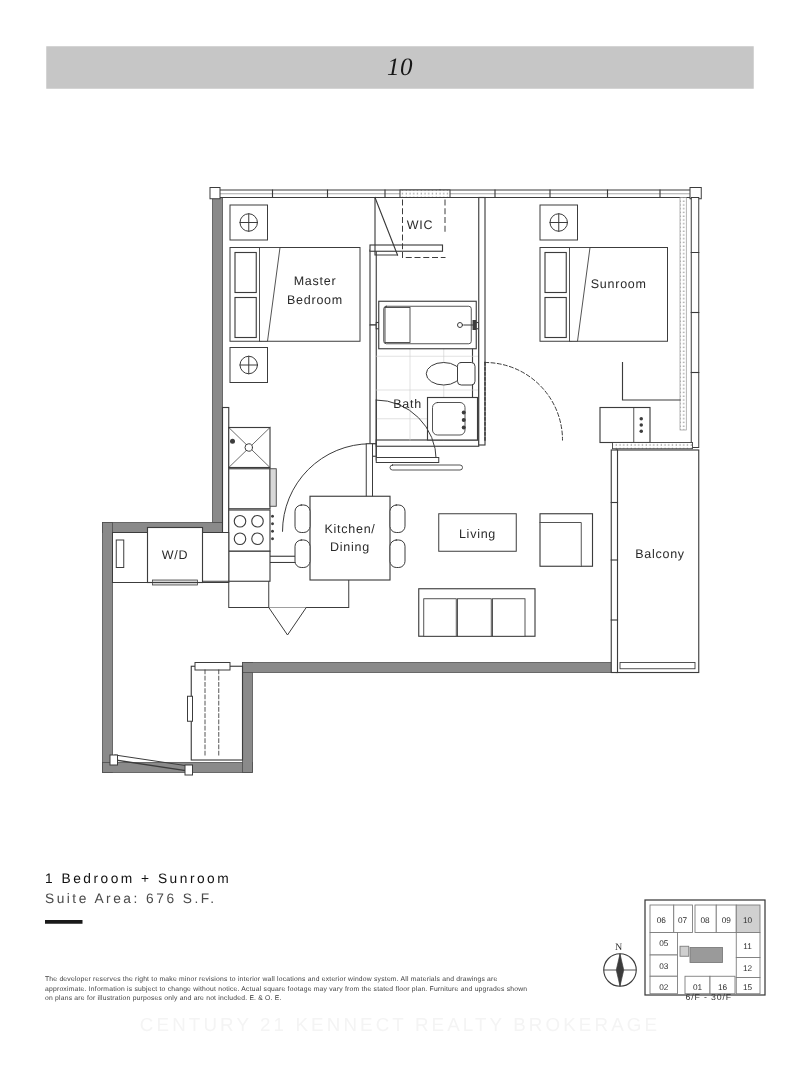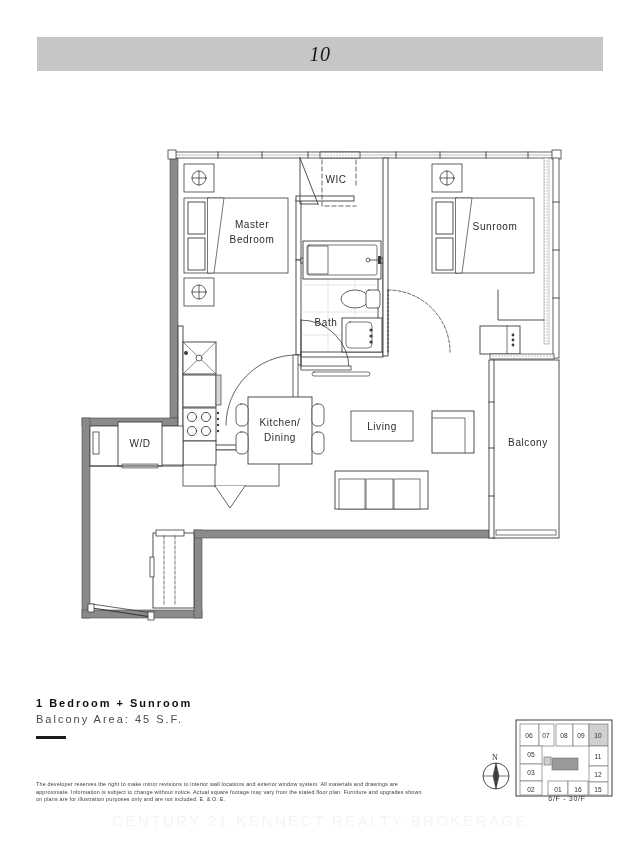--- a/index.html
+++ b/index.html
@@ -28,21 +28,21 @@
   .rlabel.big{font-size:10px;}
   
   .info{
     position:absolute;left:36px;top:695px;width:340px;
     color:#1a1a1a;
   }
   .info .line{
     font-size:11px;letter-spacing:2.0px;line-height:16px;color:#4a4a4a;
     white-space:nowrap;
   }
-  .info .line.bold{font-weight:bold;color:#111;}
+  .info .line.bold{font-weight:normal;color:#111;}
   .info .rule{
     width:30px;height:3px;background:#1a1a1a;margin-top:9px;
   }
   .disclaimer{
     position:absolute;left:36px;top:781px;width:392px;
     font-size:5.4px;line-height:7.6px;color:#3d3d3d;letter-spacing:.18px;
     text-align:left;
   }
   
   .keyplan{position:absolute;left:478px;top:712px;width:140px;height:95px;}
@@ -377,21 +377,21 @@
     <rect x="88" y="474" width="6" height="8" fill="#fff" stroke="#3c3c3c" stroke-width="0.8"></rect>
     <rect x="148" y="482" width="6" height="8" fill="#fff" stroke="#3c3c3c" stroke-width="0.8"></rect>
   </g>
 
   </g>
 </svg>
 </div>
 
 <div class="info">
   <div class="line bold">1 Bedroom + Sunroom</div>
-  <div class="line">Balcony Area: 45 S.F.</div>
+  <div class="line">Suite Area: 676 S.F.</div>
   <div class="rule"></div>
 </div>
 
 <div class="disclaimer">The developer reserves the right to make minor revisions to interior wall locations and exterior window system. All materials and drawings are approximate. Information is subject to change without notice. Actual square footage may vary from the stated floor plan. Furniture and upgrades shown on plans are for illustration purposes only and are not included. E. &amp; O. E.</div>
 
 <div class="keyplan">
 <svg width="140" height="95" viewBox="0 0 140 95" xmlns="http://www.w3.org/2000/svg">
 
   <g>
     <circle cx="18" cy="64" r="13" fill="#fff" stroke="#3c3c3c" stroke-width="0.9"></circle>

